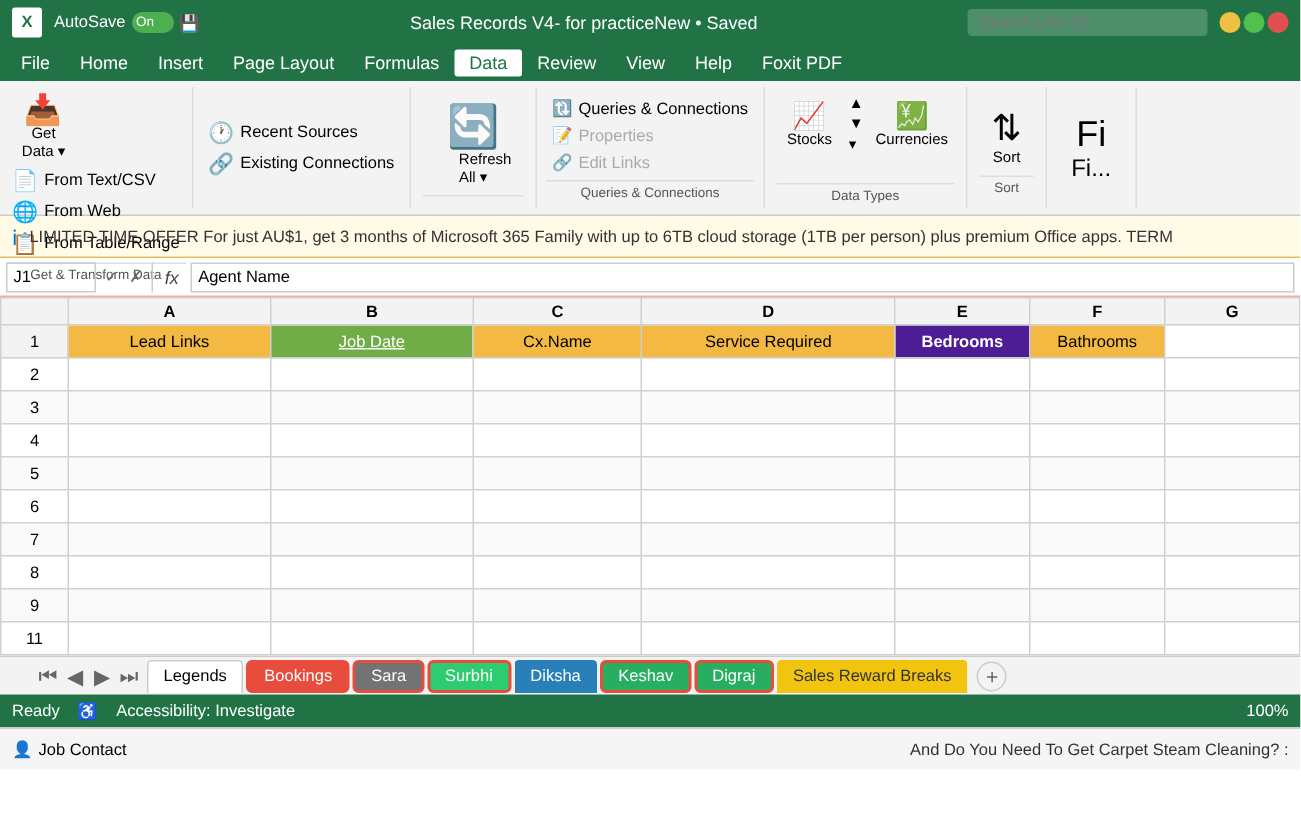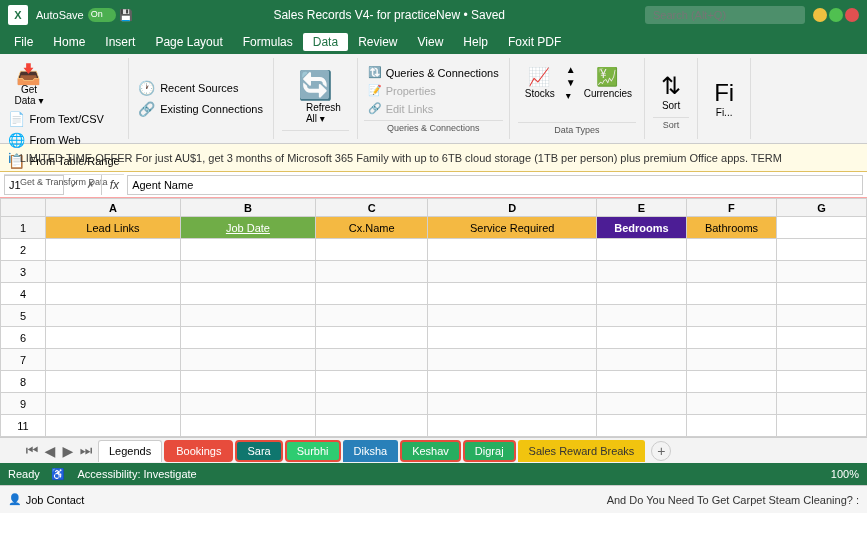--- a/index.html
+++ b/index.html
@@ -193,21 +193,21 @@
       margin-right: 2px;
       border-radius: 3px 3px 0 0;
       white-space: nowrap;
     }
     .sheet-tab.active {
       background: #fff;
       border-color: #ccc;
       font-weight: 500;
     }
     .sheet-tab.colored-red { background: #e74c3c; color: #fff; border-color: #e74c3c; }
-    .sheet-tab.colored-purple { background: #0f766e; color: #fff; border-color: #9b59b6; }
+    .sheet-tab.colored-purple { background: #737373; color: #fff; border-color: #9b59b6; }
     .sheet-tab.colored-green-light { background: #2ecc71; color: #fff; border-color: #2ecc71; }
     .sheet-tab.colored-blue { background: #2980b9; color: #fff; border-color: #2980b9; }
     .sheet-tab.colored-teal { background: #27ae60; color: #fff; border-color: #27ae60; }
     .sheet-tab.colored-yellow { background: #f1c40f; color: #333; border-color: #f1c40f; }
 
     .tab-circled {
       border: 2px solid #e74c3c !important;
       border-radius: 4px !important;
     }
 
@@ -362,21 +362,21 @@
     <div class="sort-big-btn">
       <span style="font-size:24px;">⇅</span>
       <span style="font-size:10px;">Sort</span>
     </div>
     <div style="font-size:9px;color:#555;border-top:1px solid #ddd;padding-top:2px;margin-top:2px;width:100%;text-align:center;">Sort</div>
   </div>
 
   <div style="display:flex;flex-direction:column;align-items:center;padding:4px 8px;border-right:1px solid #ddd;justify-content:center;">
     <div class="sort-big-btn">
       <span style="font-size:24px;">Fi</span>
-      <span style="font-size:10px;">Fi...</span>
+      <span style="font-size:16px;">Fi...</span>
     </div>
   </div>
 </div>
 
 <div class="info-bar">
   <span class="info-icon">ℹ</span>
   <span>LIMITED TIME OFFER  For just AU$1, get 3 months of Microsoft 365 Family with up to 6TB cloud storage (1TB per person) plus premium Office apps. TERM</span>
 </div>
 
 <div class="formula-bar">

